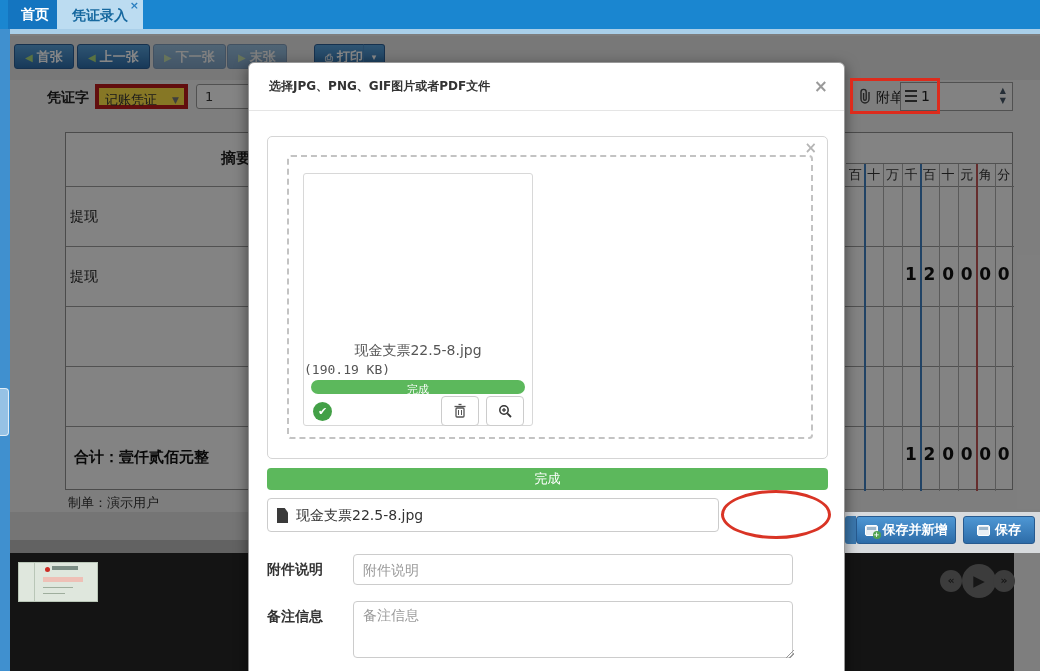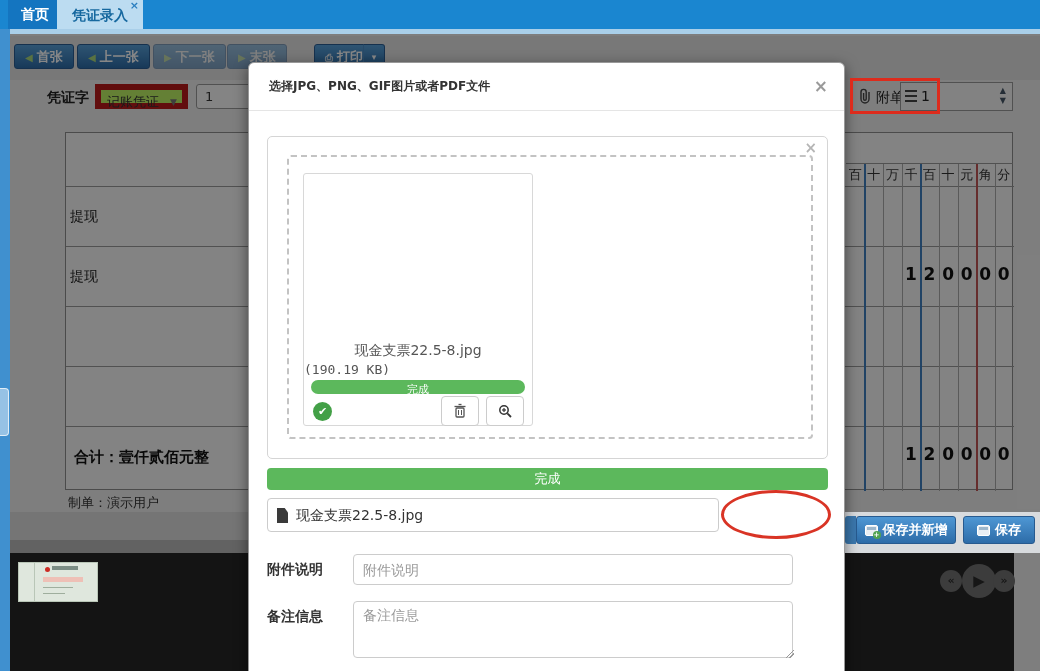--- a/index.html
+++ b/index.html
@@ -23,22 +23,22 @@
   .toolbar1 { position:absolute; left:10px; top:2px; width:1030px; height:44px; background:#e3e3e3; }
   .tbtn { position:absolute; top:10px; height:25px; border:1px solid #2a5d94; border-radius:3px;
     background:linear-gradient(#58a0d8,#2d6ca8); color:#fff; font-size:13px; font-weight:bold;
     line-height:23px; padding:0 10px; }
   .tbtn .nav-ico { color:#a9d87c; font-size:10px; margin-right:4px; }
   .tbtn.disabled { opacity:.55; }
   .print-caret { position:absolute; left:363px; top:10px; width:22px; height:25px; border:1px solid #2a5d94;
     border-left:1px solid #4c8cc4; border-radius:0 3px 3px 0; background:linear-gradient(#58a0d8,#2d6ca8);
     color:#fff; font-size:9px; text-align:center; line-height:25px; }
   .row2-label { position:absolute; left:47px; top:55px; font-size:14px; font-weight:bold; color:#222; }
-  .vselect { position:absolute; left:95px; top:50px; width:93px; height:25px; background:#bef264;
-    border:6px solid #b91c1c; border-radius:0; font-size:13px; color:#333; line-height:23px; padding:0 6px; }
+  .vselect { position:absolute; left:95px; top:50px; width:93px; height:25px; background:#fde047;
+    border:4px solid #b91c1c; border-radius:0; font-size:13px; color:#333; line-height:23px; padding:0 6px; }
   .vselect .caret { position:absolute; right:5px; top:0; color:#777; font-size:9px; line-height:24px; }
   .vstep { position:absolute; left:196px; top:50px; width:60px; height:25px; background:#fafafa;
     border:1px solid #9a9a9a; border-radius:3px; font-size:13px; color:#333; line-height:23px; padding:0 8px; }
   
   .clip-ico { position:absolute; left:858px; top:54px; width:14px; height:16px; }
   .attach-lbl { position:absolute; left:876px; top:55px; font-size:14px; color:#222; }
   .attach-box { position:absolute; left:900px; top:48px; width:113px; height:29px; background:#f5f5f5;
     border:1px solid #9a9a9a; font-size:14px; color:#222; line-height:27px; padding:0 4px 0 20px; }
   .list-ico { position:absolute; left:4px; top:7px; width:12px; height:13px;
     background:repeating-linear-gradient(#444 0 2px, transparent 2px 5px); }
@@ -212,20 +212,21 @@
           <div>▼</div>
       </div>
     </div>
 
     <div class="vtable">
       <div class="hline" style="top:53px;"></div>
       <div class="hline" style="top:113px;"></div>
       <div class="hline" style="top:173px;"></div>
       <div class="hline" style="top:233px;"></div>
       <div class="hline" style="top:293px;"></div>
+      <div class="sum-head">摘要</div>
 
       <div class="digit-area">
         <div class="vl" style="left:18px"></div>
           <div class="vl" style="left:37px"></div>
         <div class="vl" style="left:56px"></div>
           <div class="vl" style="left:74px"></div>
         <div class="vl" style="left:93px"></div>
           <div class="vl" style="left:112px"></div>
         <div class="vl" style="left:130px"></div>
           <div class="vl" style="left:149px"></div>

